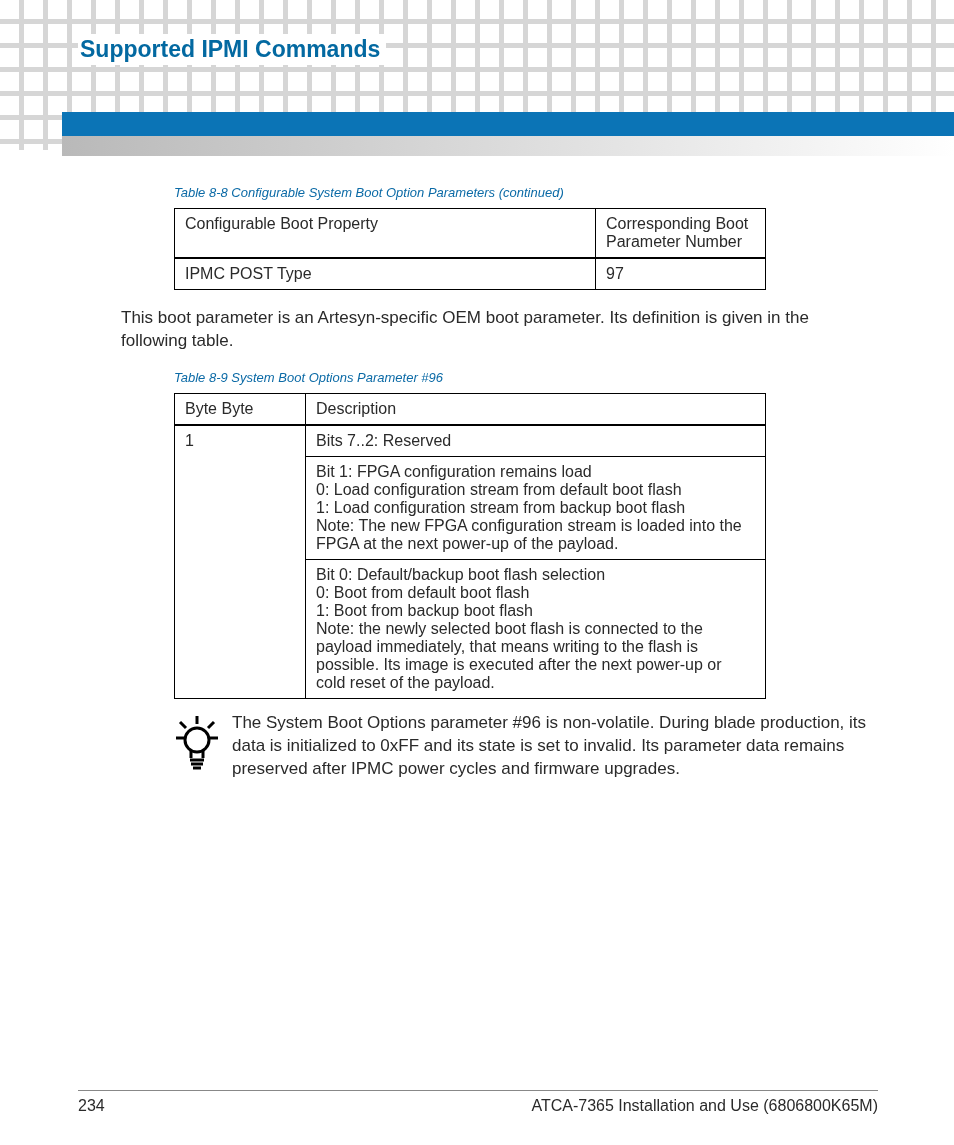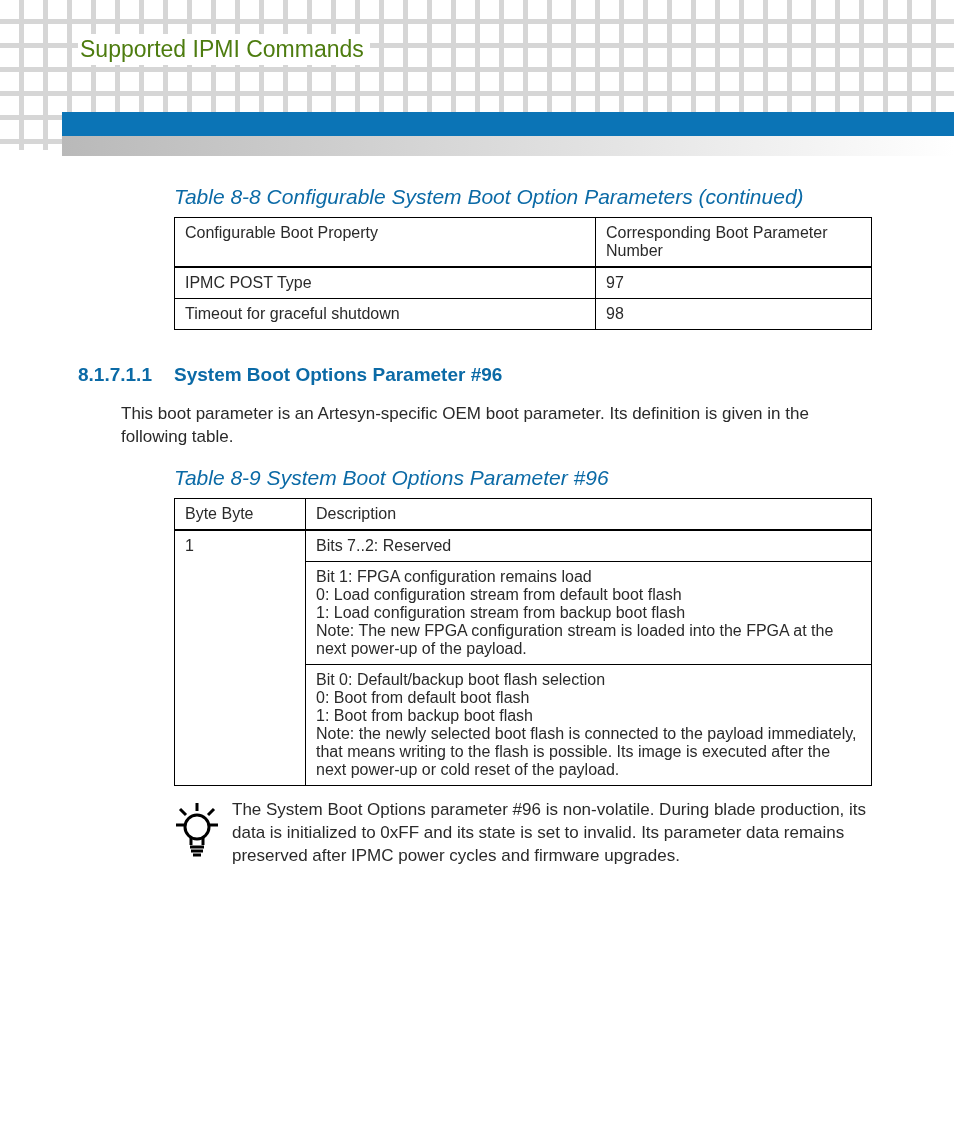--- a/index.html
+++ b/index.html
@@ -62,22 +62,22 @@
       conic-gradient(at 79% 79%, #cfcfcf 75%, transparent 0)
       0 0 / var(--s) var(--s);
     opacity: 0.85;
     mask: linear-gradient(#000 0 0);
   }
   .header-title {
     position: absolute;
     top: 34px;
     left: 78px;
     z-index: 2;
-    font-weight: 400;
-    color: #4d7c0f;
+    font-weight: 700;
+    color: #0369a1;
     font-size: 23px;
     background: #fff;
     padding: 2px 6px 2px 2px;
   }
   .blue-bar {
     position: absolute;
     top: 112px;
     left: 62px;
     right: 0;
     height: 24px;
@@ -95,26 +95,26 @@
   }
   .content {
     position: absolute;
     top: 185px;
     left: 78px;
     width: 800px;
   }
   .table-caption {
     color: #0b6aa6;
     font-style: italic;
-    font-size: 21px;
+    font-size: 13px;
     margin: 0 0 8px 96px;
   }
   table.boot {
     border-collapse: collapse;
-    width: 698px;
+    width: 592px;
     margin-left: 96px;
     font-size: 16px;
   }
   table.boot th, table.boot td {
     border: 1px solid #000;
     padding: 6px 10px;
     text-align: left;
     vertical-align: top;
     font-weight: 400;
   }
@@ -185,31 +185,23 @@
         <tr>
           <th style="width:400px">Configurable Boot Property</th>
           <th>Corresponding Boot Parameter Number</th>
         </tr>
       </thead>
       <tbody>
         <tr>
           <td>IPMC POST Type</td>
           <td>97</td>
         </tr>
-        <tr>
-          <td>Timeout for graceful shutdown</td>
-          <td>98</td>
-        </tr>
       </tbody>
     </table>
 
-    <div class="section-row">
-      <div class="section-num">8.1.7.1.1</div>
-      <div class="section-title">System Boot Options Parameter #96</div>
-    </div>
     <p class="body-text">This boot parameter is an Artesyn-specific OEM boot parameter. Its definition is given in the following table.</p>
 
     <div class="table-caption" style="margin-top:12px">Table 8-9 System Boot Options Parameter #96</div>
     <table class="boot">
       <thead>
         <tr>
           <th style="width:110px">Byte Byte</th>
           <th>Description</th>
         </tr>
       </thead>
@@ -249,13 +241,19 @@
           <path d="M17 36 L17 44 M29 36 L29 44"></path>
           <line x1="16" y1="46" x2="30" y2="46"></line>
           <line x1="17" y1="50" x2="29" y2="50"></line>
           <line x1="19" y1="54" x2="27" y2="54"></line>
         </svg>
       </div>
       <div class="tip-text">The System Boot Options parameter #96 is non-volatile. During blade production, its data is initialized to 0xFF and its state is set to invalid. Its parameter data remains preserved after IPMC power cycles and firmware upgrades.</div>
     </div>
   </div>
 
+  <div class="footer">
+    <span>234</span>
+    <span>
+      <span>ATCA-7365 Installation and Use (6806800K65M)</span>
+    </span>
+  </div>
 </div>
 
 </body></html>

